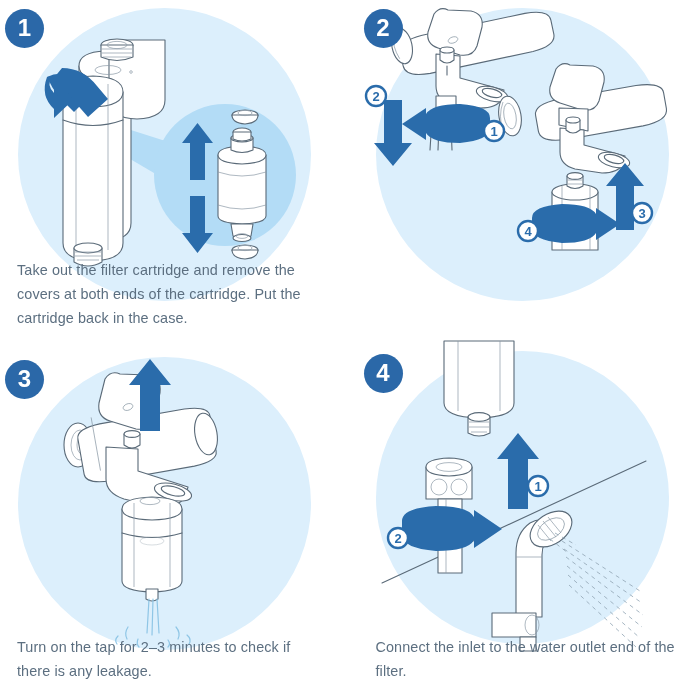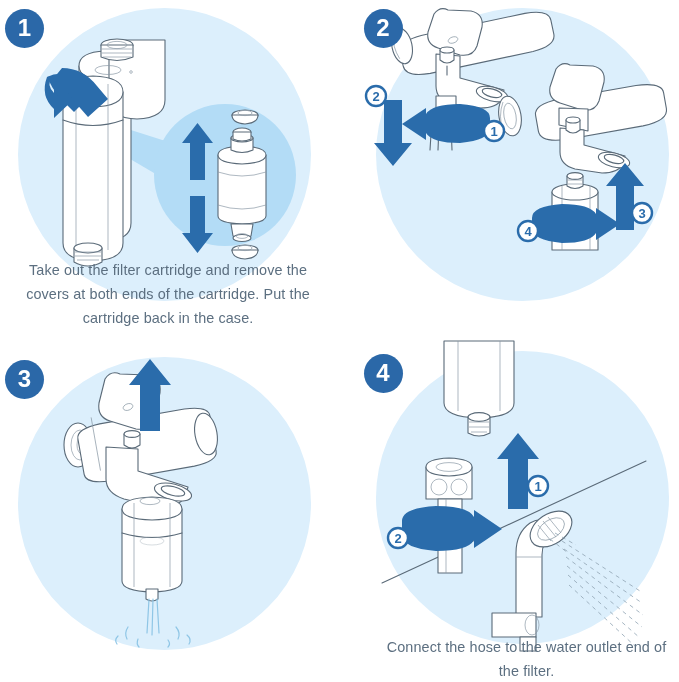--- a/index.html
+++ b/index.html
@@ -62,21 +62,20 @@
   }
   .caption{
     position:absolute;
     left:17px;
     width:302px;
     color:#5c6f80;
     font-size:14.4px;
     line-height:24px;
     letter-spacing:0.1px;
     z-index:7;
-    text-align:center;
   }
   .p1 .caption{top:258px;}
   .p2 .caption{left:376px;top:258px;width:300px;}
   .p3 .caption{top:294px;}
   .p4 .caption{left:376px;top:294px;width:302px;}
 
   .panel.p2 .stage,.panel.p4 .stage{left:0;}
   .panel.p2 .caption,.panel.p4 .caption{left:36px;}
 </style>
 </head>
@@ -356,20 +355,21 @@
           <path class="water" d="M187 294 Q192 298 189 303"></path>
           <path class="water" d="M138 298 Q136 303 139 306"></path>
           <path class="water" d="M168 299 Q171 303 168 306"></path>
         </g>
 
         <g>
           <path class="arrow3" d="M140 90 L160 90 L160 44 L171 44 L150 18 L129 44 L140 44 Z"></path>
         </g>
       </svg>
     </div>
+    <div class="caption">Turn on the tap for 2–3 minutes to check if there is any leakage.</div>
   </div>
 
   <div class="panel p4">
     <div class="stage">
       <div class="circle-bg"></div>
       <div class="badge">4</div>
 
       <svg class="art" viewBox="0 0 339 310">
         <defs>
           <style>
@@ -439,16 +439,16 @@
 
         <g>
           <path class="arrow4" d="M62 180 Q62 167 96 165 Q128 165 134 176 L134 169 L162 188 L134 207 L134 199 Q128 210 96 210 Q62 207 62 194 Q62 187 62 180 Z"></path>
         </g>
         <g>
           <circle class="mk4" cx="58" cy="197" r="10"></circle>
           <text class="mkt4" x="58" y="202">2</text>
         </g>
       </svg>
     </div>
-    <div class="caption">Connect the hose to the water outlet end of the filter.</div>
+    <div class="caption">Connect the inlet to the water outlet end of the filter.</div>
   </div>
 
 </div>
 
 </body></html>

